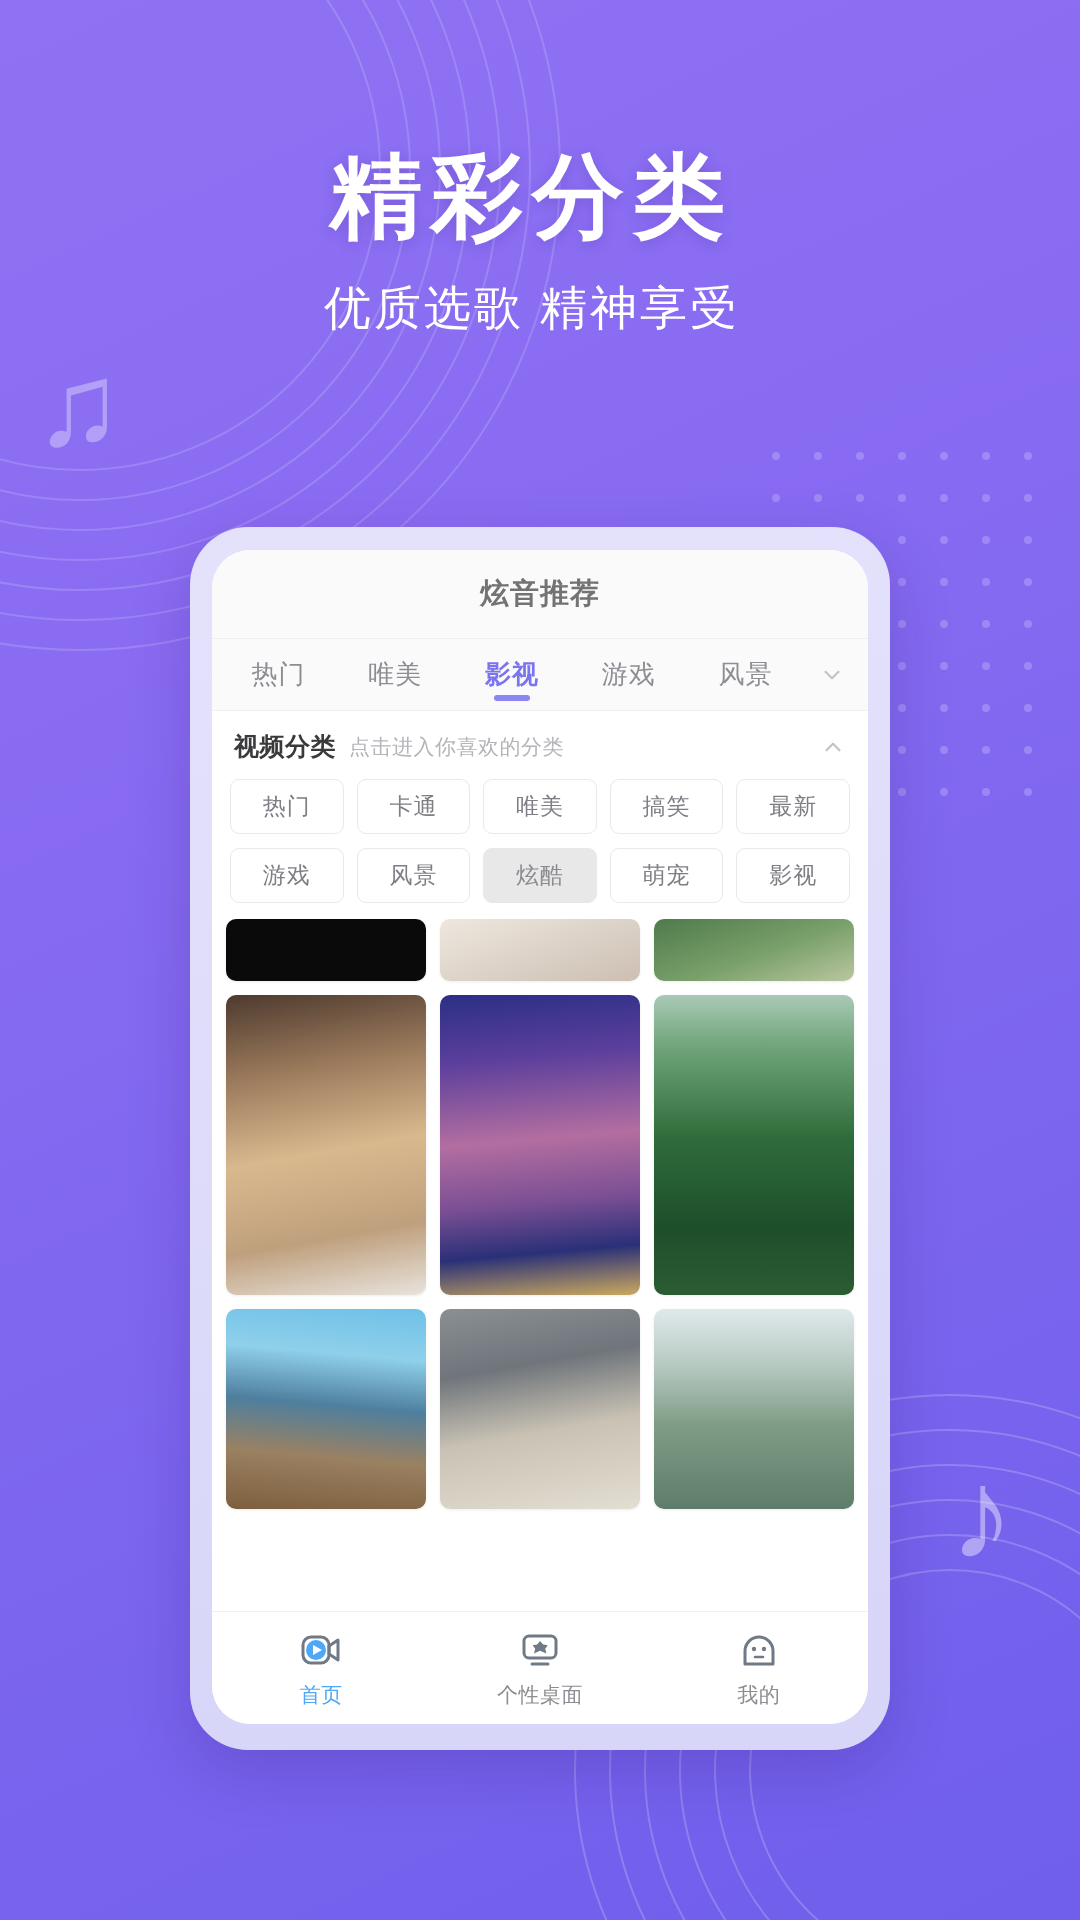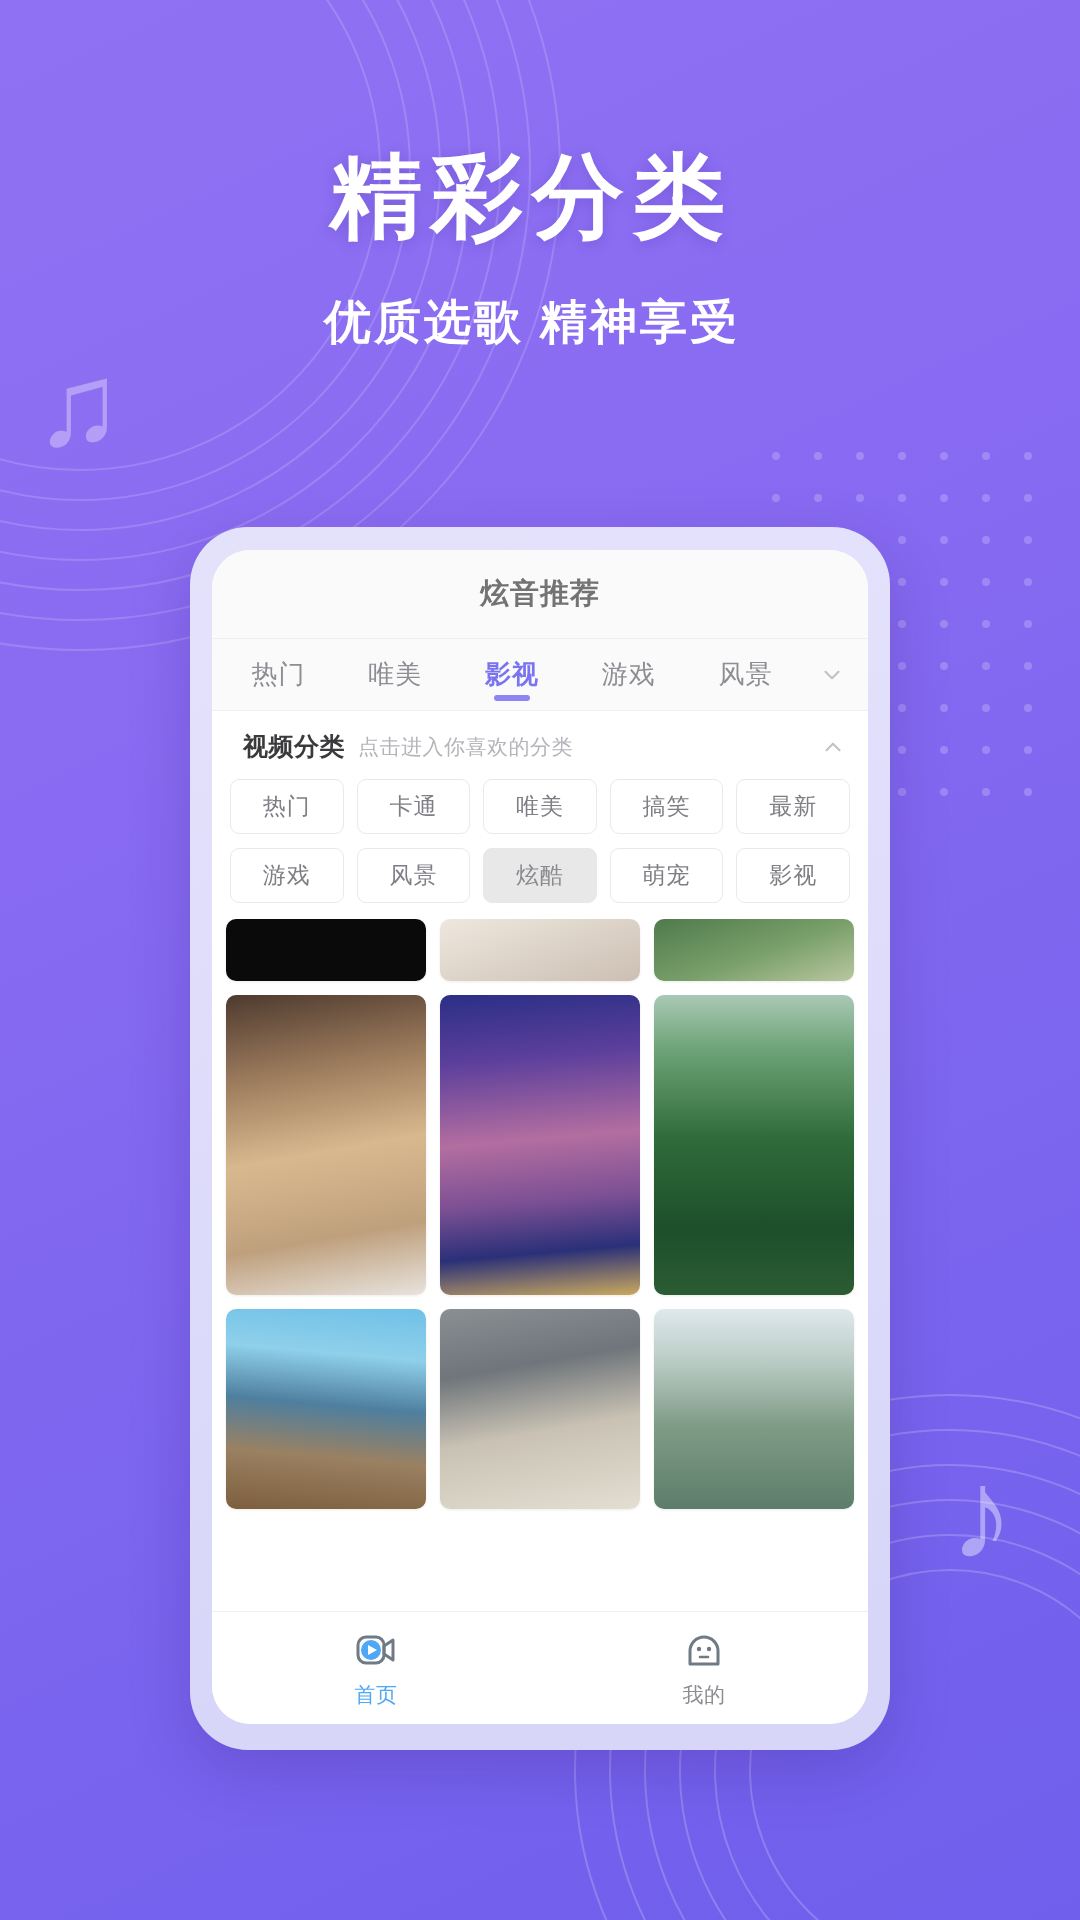--- a/index.html
+++ b/index.html
@@ -31,21 +31,21 @@
   }
   
   .headline{
     position:absolute;left:0;right:16px;top:150px;text-align:center;color:#fff;
   }
   .headline .title{
     font-size:92px;font-weight:700;letter-spacing:9px;line-height:1;
     text-shadow:0 3px 14px rgba(60,30,140,.22);
   }
   .headline .subtitle{
-    margin-top:56px;font-size:47px;font-weight:700;letter-spacing:3px;line-height:1;
+    margin-top:42px;font-size:47px;font-weight:400;letter-spacing:3px;line-height:1;
   }
   
   .phone{
     position:absolute;left:190px;top:527px;width:700px;height:1223px;
     border-radius:58px;
     background:linear-gradient(170deg,#e4e2fb 0%,#dedcfa 45%,#d7d5f8 100%);
     box-shadow:0 20px 60px rgba(48,22,120,.22);
     padding:23px 22px 26px 22px;
     box-sizing:border-box;
   }
@@ -72,21 +72,21 @@
   .tab.active .tab-label{color:#7b74ef;font-weight:700;}
   .tab .tab-underline{
     position:absolute;bottom:9px;width:36px;height:6px;border-radius:3px;background:#8d85f2;
   }
   .tab-more{
     flex:0 0 56px;display:flex;align-items:center;justify-content:center;
   }
   .chev{display:block;}
   
   .cat-head{
-    display:flex;align-items:center;padding:19px 22px 4px 31px;background:#fff;
+    display:flex;align-items:center;padding:19px 22px 4px 22px;background:#fff;
   }
   .cat-head .cat-title{font-size:25px;font-weight:700;color:#3a3a3c;letter-spacing:.5px;}
   .cat-head .cat-sub{font-size:21px;color:#b4b4ba;margin-left:13px;letter-spacing:.5px;}
   .cat-head .cat-toggle{margin-left:auto;display:flex;align-items:center;}
   .chips{
     background:#fff;padding:12px 18px 16px 18px;
     display:flex;flex-wrap:wrap;gap:14px 13px;
   }
   .chip{
     flex:1 1 calc(20% - 11px);min-width:0;height:55px;border-radius:9px;
@@ -344,20 +344,30 @@
                 <path d="M30 18l9-6v20l-9-6z" stroke="#6f7a86" stroke-width="3" stroke-linejoin="round"></path>
                 <circle cx="17" cy="22" r="10" fill="#4fa8f5"></circle>
                 <path d="M14 17l9 5-9 5z" fill="#fff"></path>
               </svg>
             </span>
             <span class="nav-label">首页</span>
           </div>
           <div class="nav-item">
             <span>
               <svg class="nav-ico" viewBox="0 0 44 44" fill="none">
+                <rect x="6" y="8" width="32" height="22" rx="5" stroke="#6f7a86" stroke-width="3"></rect>
+                <path d="M14 36h16" stroke="#6f7a86" stroke-width="3" stroke-linecap="round"></path>
+                <path d="M22 13l3.2 3.6 4.6.6-2.6 3.6 1.2 4.6-6.4-2.6-6 2.6 1.2-4.6-2.6-3.6 4.6-.6z" fill="#6f7a86"></path>
+              </svg>
+            </span>
+            <span class="nav-label">个性桌面</span>
+          </div>
+          <div class="nav-item">
+            <span>
+              <svg class="nav-ico" viewBox="0 0 44 44" fill="none">
                 <path d="M8 36V23a14 14 0 0128 0v13z" stroke="#6f7a86" stroke-width="3" stroke-linejoin="round"></path>
                 <circle cx="17" cy="21" r="2.2" fill="#6f7a86"></circle>
                 <circle cx="27" cy="21" r="2.2" fill="#6f7a86"></circle>
                 <path d="M18 29h8" stroke="#6f7a86" stroke-width="2.6" stroke-linecap="round"></path>
               </svg>
             </span>
             <span class="nav-label">我的</span>
           </div>
         </div>
 

